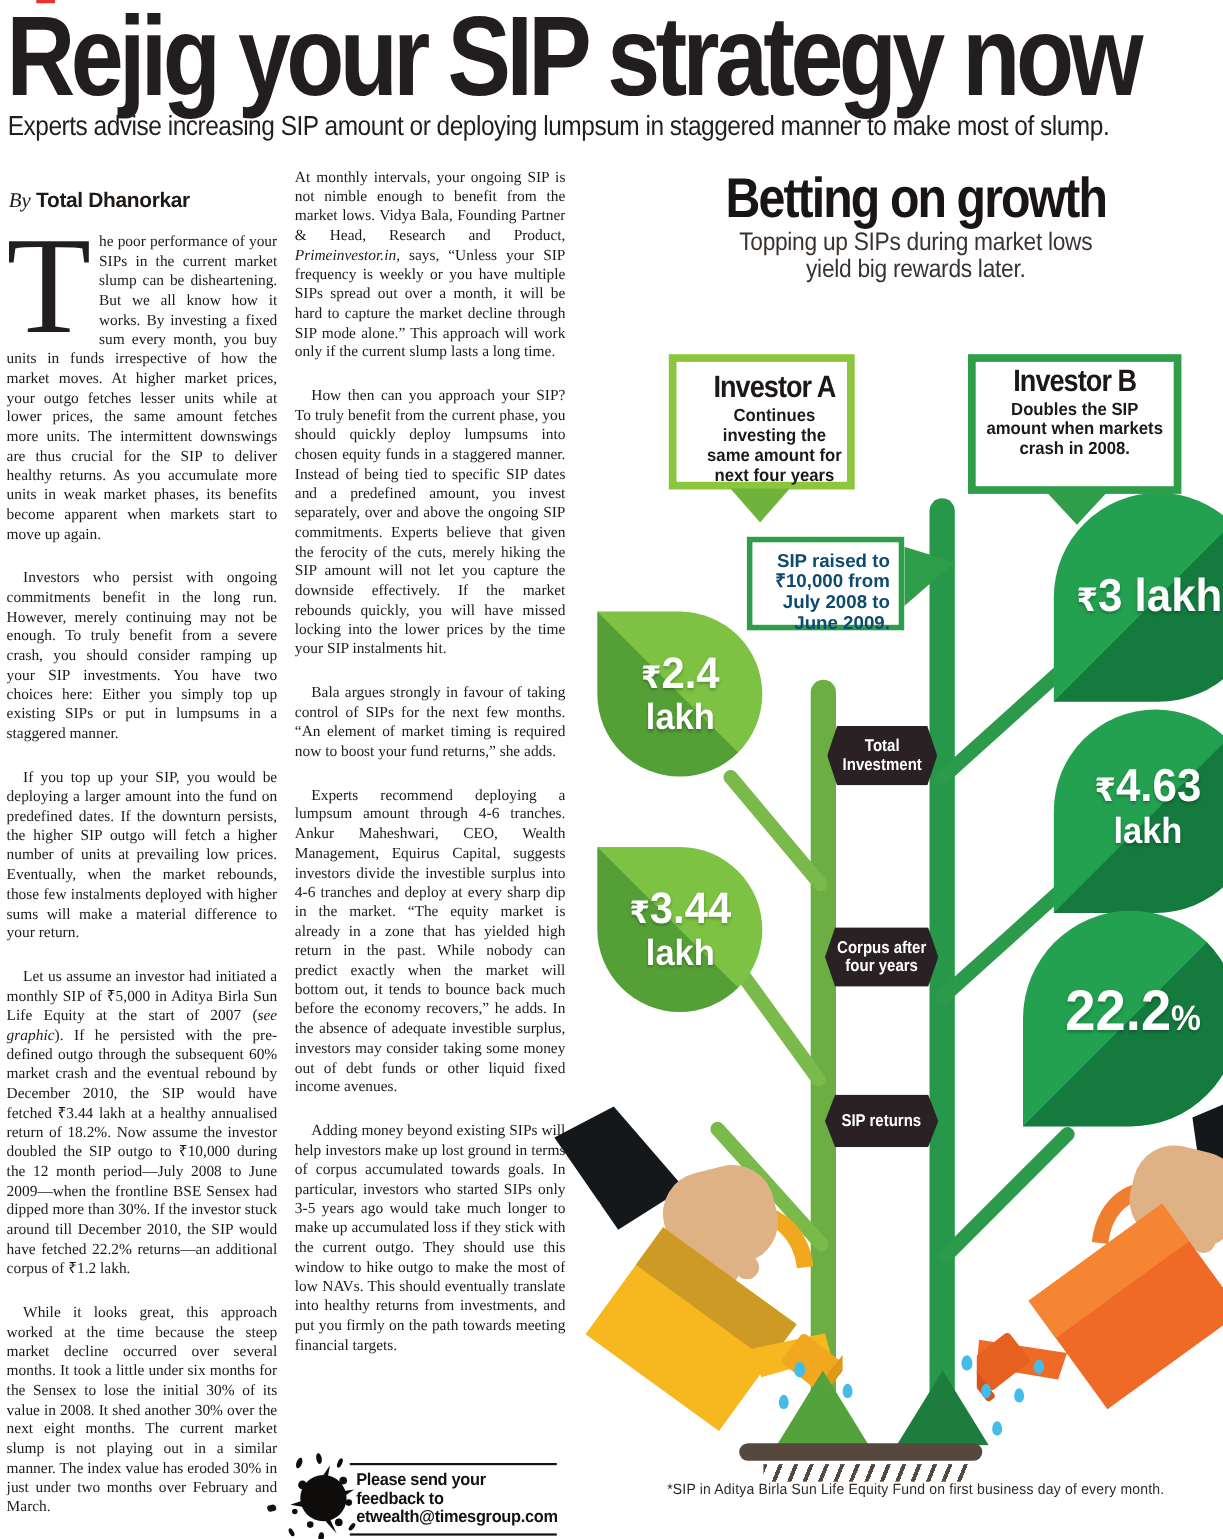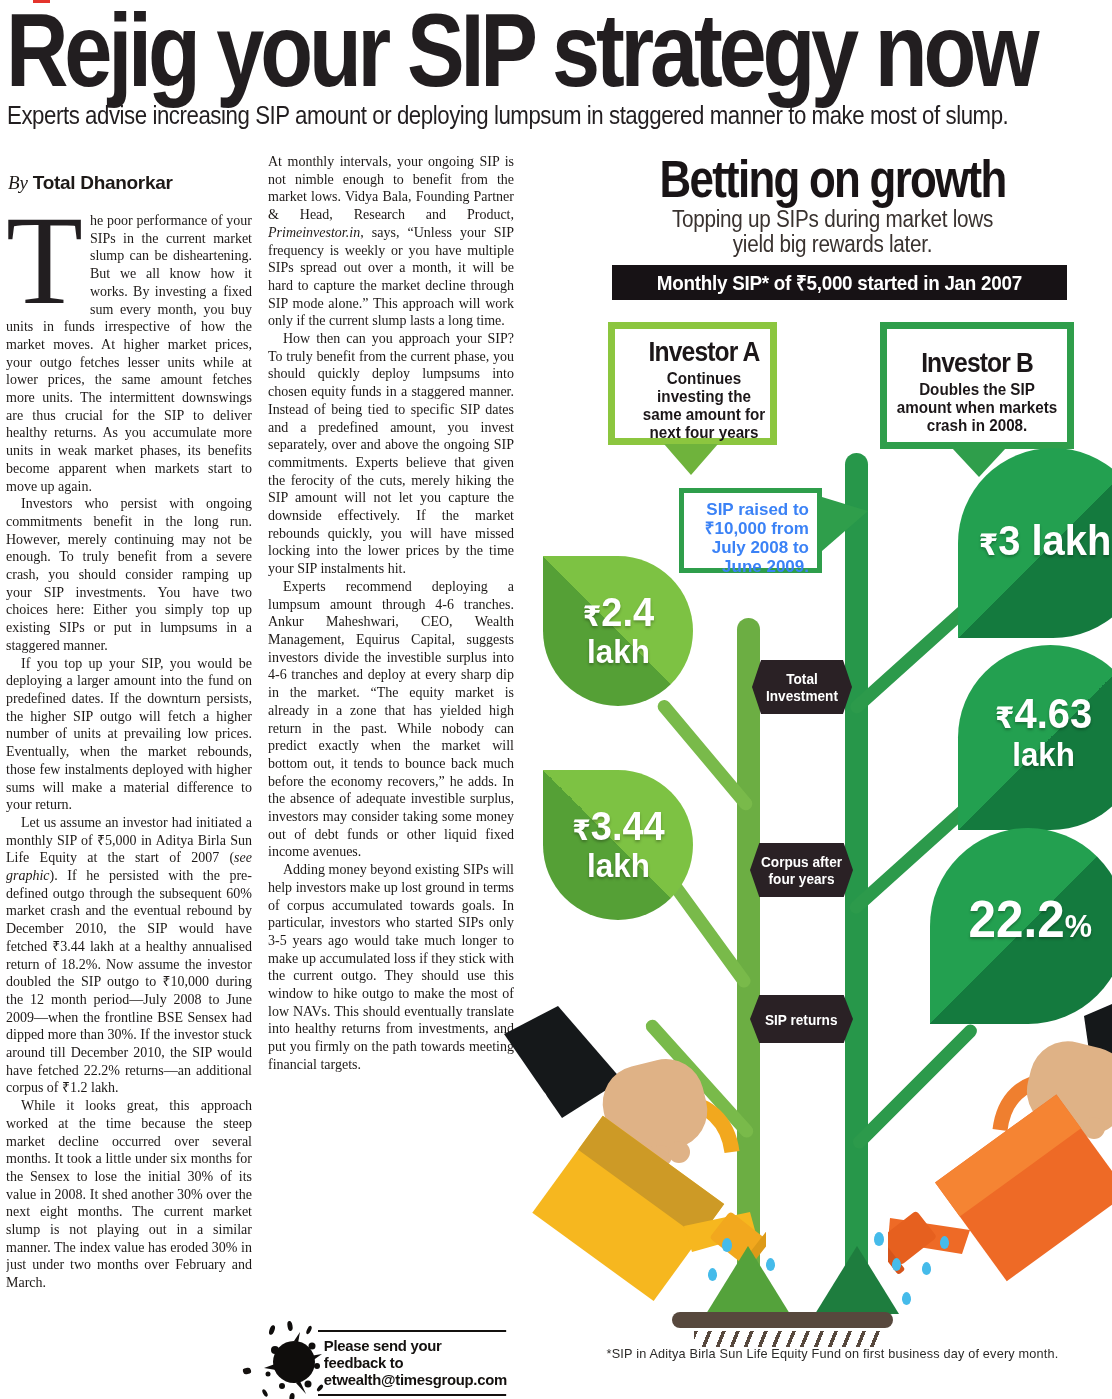--- a/index.html
+++ b/index.html
@@ -14,21 +14,21 @@
   .deck{position:absolute;left:7px;top:101px;font-family:"Liberation Sans",sans-serif;
         font-size:25px;color:#221e20;transform:scaleX(.89);transform-origin:left top;
         letter-spacing:-.5px;white-space:nowrap;}
   .byline{position:absolute;left:8px;top:172px;font-size:19px;}
   .byline .by{font-style:italic;}
   .byline .name{font-family:"Liberation Sans",sans-serif;font-weight:bold;letter-spacing:-.3px;}
 
   
   .col{position:absolute;width:246px;font-size:14px;line-height:17.7px;text-align:justify;}
   .col p{margin:0;}
-  .col p.ind{text-indent:15px;}
+  .col p.ind{text-indent:15px;margin-top:22px;}
   .col1{left:6px;top:212px;height:1185px;overflow:hidden;}
   .col2{left:268px;top:153px;height:1164px;overflow:hidden;}
   .dropcap{float:left;font-size:126px;line-height:90px;padding:4px 7px 0 0;color:#221e20;}
   .endmark{position:absolute;left:243px;top:1368px;width:8px;height:6px;background:#161210;border-radius:2px 3px 2px 3px;transform:rotate(-15deg);}
 
   
   .feedback{position:absolute;left:268px;top:1322px;width:246px;height:76px;}
   .fb-text{position:absolute;left:50px;top:8px;width:196px;border-top:2px solid #14110f;
            border-bottom:2px solid #14110f;padding:5px 0 6px 6px;box-sizing:border-box;
            font-family:"Liberation Sans",sans-serif;font-weight:bold;font-size:15.5px;
@@ -44,32 +44,32 @@
           font-family:"Liberation Sans",sans-serif;font-size:23px;line-height:25px;
           color:#39322f;transform:scaleX(.9);transform-origin:center top;letter-spacing:-.3px;}
   .banner{position:absolute;left:612px;top:265px;width:455px;height:35px;background:#171215;
           color:#fff;text-align:center;line-height:35px;font-family:"Liberation Sans",sans-serif;
           font-weight:bold;font-size:20.5px;}
   .banner span{display:inline-block;transform:scaleX(.92);letter-spacing:-.3px;}
 
   .inv-box{position:absolute;background:#fff;box-sizing:border-box;text-align:center;
            font-family:"Liberation Sans",sans-serif;color:#1c1719;}
   .inv-a{left:608px;top:322px;width:169px;height:123px;border:7px solid #8cc63f;padding-top:7px;padding-left:23px;}
-  .inv-b{left:880px;top:322px;width:194px;height:127px;border:7px solid #2f9e4b;padding-top:18px;}
+  .inv-b{left:880px;top:322px;width:194px;height:127px;border:7px solid #2f9e4b;padding-top:1px;}
   .inv-title{font-weight:bold;font-size:28px;letter-spacing:-1px;transform:scaleX(.88);transform-origin:center top;}
   .inv-desc{font-weight:bold;font-size:16px;line-height:18px;margin-top:2px;
             transform:scaleX(.95);transform-origin:center top;}
   .ptr{position:absolute;width:0;height:0;border-left:27px solid transparent;border-right:27px solid transparent;}
   .ptr-a{left:664px;top:444px;border-top:31px solid #6fb33c;}
   .ptr-b{left:952px;top:448px;border-top:29px solid #2f9e4b;}
 
   .callout{position:absolute;left:679px;top:488px;width:143px;height:85px;border:5px solid #2f9e4b;
            background:#fff;box-sizing:border-box;text-align:right;padding:7px 8px 0 3px;
            font-family:"Liberation Sans",sans-serif;font-weight:bold;font-size:17px;line-height:19px;
-           color:#3b82f6;transform-origin:right top;}
+           color:#0c4a6e;transform-origin:right top;}
   .callout-ptr{position:absolute;left:822px;top:497px;width:46px;height:54px;background:#2f9e4b;
                clip-path:polygon(0 0,100% 26%,0 100%);}
 
   .stem{position:absolute;border-radius:12px 12px 0 0;}
   .stem-a{left:737px;top:618px;width:23px;height:652px;background:#6cae43;}
   .stem-b{left:845px;top:453px;width:23px;height:817px;background:#27974a;}
   .branch{position:absolute;height:13px;border-radius:7px;transform-origin:left center;}
   .br-a{background:#79ba4a;}
   .br-b{background:#2c9a4b;}
 
@@ -122,20 +122,21 @@
     <p class="ind">Investors who persist with ongoing commitments benefit in the long run. However, merely continuing may not be enough. To truly benefit from a severe crash, you should consider ramping up your SIP investments. You have two choices here: Either you simply top up existing SIPs or put in lumpsums in a staggered manner.</p>
     <p class="ind">If you top up your SIP, you would be deploying a larger amount into the fund on predefined dates. If the downturn persists, the higher SIP outgo will fetch a higher number of units at prevailing low prices. Eventually, when the market rebounds, those few instalments deployed with higher sums will make a material difference to your return.</p>
     <p class="ind"><span>Let us assume an investor had initiated a monthly SIP of ₹5,000 in Aditya Birla Sun Life Equity at the start of 2007 (</span><i>see graphic</i><span>). If he persisted with the pre-defined outgo through the subsequent 60% market crash and the eventual rebound by December 2010, the SIP would have fetched ₹3.44 lakh at a healthy annualised return of 18.2%. Now assume the investor doubled the SIP outgo to ₹10,000 during the 12 month period—July 2008 to June 2009—when the frontline BSE Sensex had dipped more than 30%. If the investor stuck around till December 2010, the SIP would have fetched 22.2% returns—an additional corpus of ₹1.2 lakh.</span></p>
     <p class="ind">While it looks great, this approach worked at the time because the steep market decline occurred over several months. It took a little under six months for the Sensex to lose the initial 30% of its value in 2008. It shed another 30% over the next eight months. The current market slump is not playing out in a similar manner. The index value has eroded 30% in just under two months over February and March.</p>
   </div>
   <div class="endmark"></div>
 
   <div class="col col2">
     <p><span>At monthly intervals, your ongoing SIP is not nimble enough to benefit from the market lows. Vidya Bala, Founding Partner &amp; Head, Research and Product, </span><i>Primeinvestor.in</i><span>, says, “Unless your SIP frequency is weekly or you have multiple SIPs spread out over a month, it will be hard to capture the market decline through SIP mode alone.” This approach will work only if the current slump lasts a long time.</span></p>
     <p class="ind">How then can you approach your SIP? To truly benefit from the current phase, you should quickly deploy lumpsums into chosen equity funds in a staggered manner. Instead of being tied to specific SIP dates and a predefined amount, you invest separately, over and above the ongoing SIP commitments. Experts believe that given the ferocity of the cuts, merely hiking the SIP amount will not let you capture the downside effectively. If the market rebounds quickly, you will have missed locking into the lower prices by the time your SIP instalments hit.</p>
+    <p class="ind">Bala argues strongly in favour of taking control of SIPs for the next few months. “An element of market timing is required now to boost your fund returns,” she adds.</p>
     <p class="ind">Experts recommend deploying a lumpsum amount through 4-6 tranches. Ankur Maheshwari, CEO, Wealth Management, Equirus Capital, suggests investors divide the investible surplus into 4-6 tranches and deploy at every sharp dip in the market. “The equity market is already in a zone that has yielded high return in the past. While nobody can predict exactly when the market will bottom out, it tends to bounce back much before the economy recovers,” he adds. In the absence of adequate investible surplus, investors may consider taking some money out of debt funds or other liquid fixed income avenues.</p>
     <p class="ind">Adding money beyond existing SIPs will help investors make up lost ground in terms of corpus accumulated towards goals. In particular, investors who started SIPs only 3-5 years ago would take much longer to make up accumulated loss if they stick with the current outgo. They should use this window to hike outgo to make the most of low NAVs. This should eventually translate into healthy returns from investments, and put you firmly on the path towards meeting financial targets.</p>
   </div>
 
   <div class="feedback">
     <svg class="splat" width="64" height="84" viewBox="0 0 64 84">
       <g fill="#0f0d0c">
         <circle cx="32" cy="44" r="21"></circle>
         <circle cx="13" cy="32" r="4"></circle>
           <circle cx="50" cy="28" r="3.5"></circle>
@@ -159,21 +160,20 @@
       <div class="l1">Please send your feedback to</div>
       <div class="l2">etwealth@timesgroup.com</div>
     </div>
   </div>
 
   <div class="ig-title">Betting on growth</div>
   <div class="ig-sub">
     <div>Topping up SIPs during market lows</div>
     <div>yield big rewards later.</div>
   </div>
-  <div class="banner"><span>Monthly SIP* of ₹5,000 started in Jan 2007</span></div>
 
   <div class="inv-box inv-a">
     <div class="inv-title">Investor A</div>
     <div class="inv-desc">Continues investing the same amount for next four years</div>
   </div>
   <div class="ptr ptr-a"></div>
   <div class="inv-box inv-b">
     <div class="inv-title">Investor B</div>
     <div class="inv-desc">Doubles the SIP amount when markets crash in 2008.</div>
   </div>

